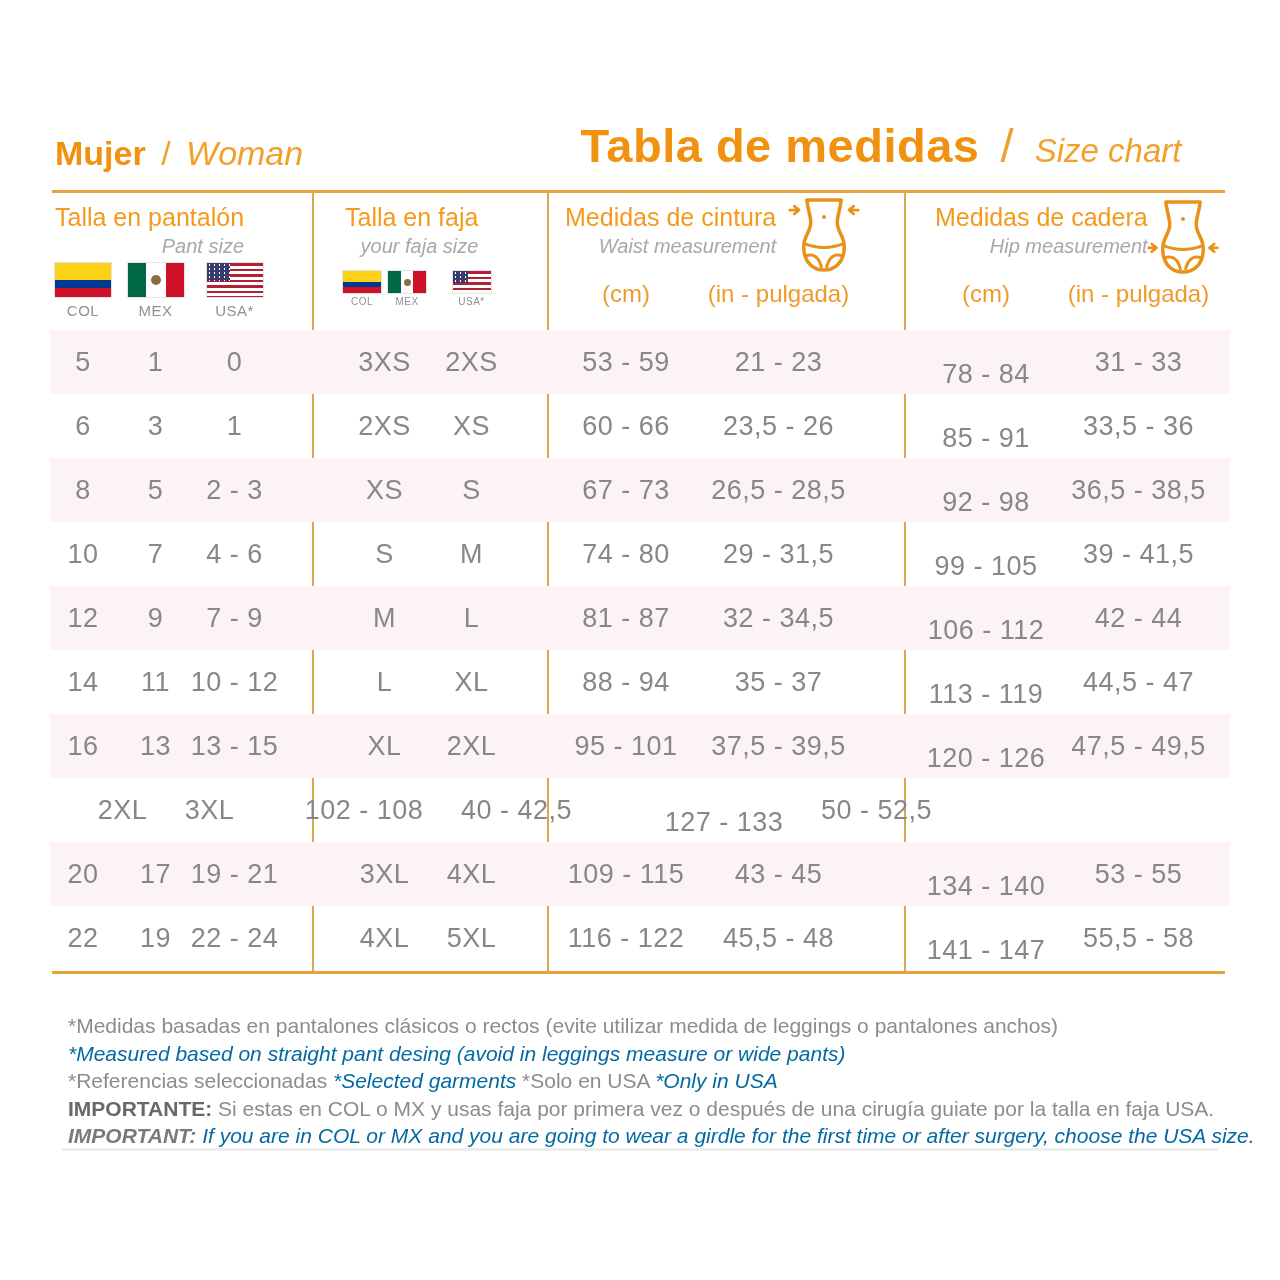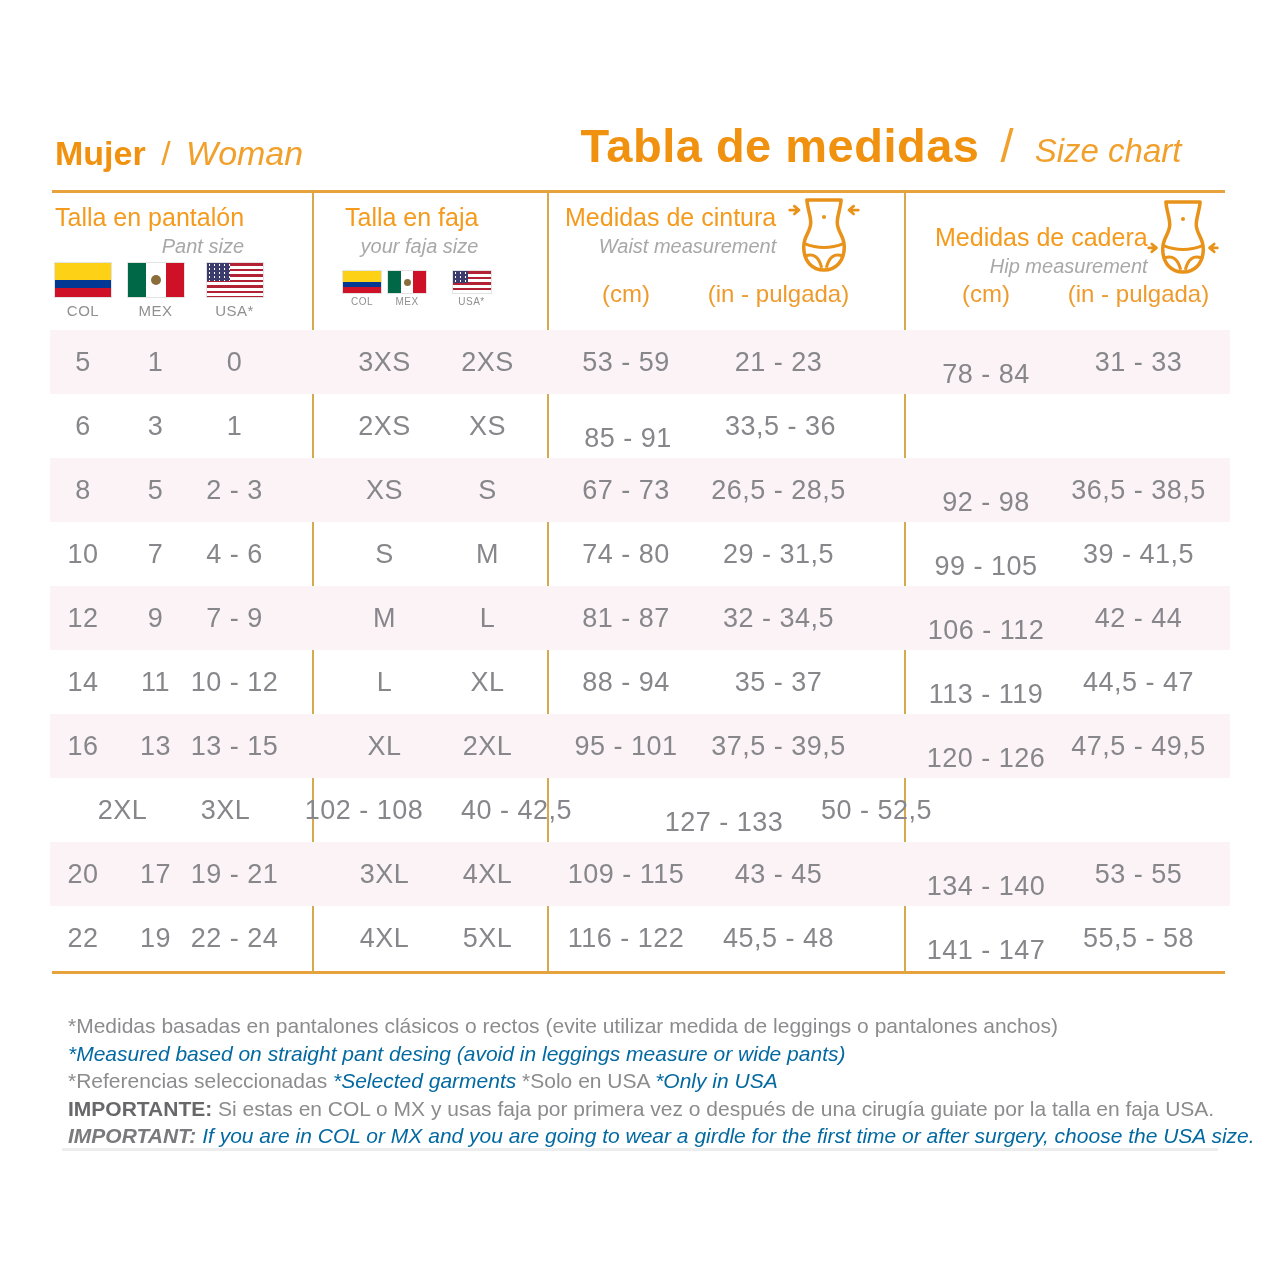--- a/index.html
+++ b/index.html
@@ -19,21 +19,21 @@
   .rule{position:absolute;background:#E8A23C;}
   .rule-top{left:52px;top:190px;width:1173px;height:3px;}
   .rule-bottom{left:52px;top:971px;width:1173px;height:3px;}
   .vdiv{position:absolute;top:190px;height:784px;width:2px;background:#D9A84E;}
   .vdiv.d1{left:312px;} .vdiv.d2{left:547px;} .vdiv.d3{left:904px;}
   .rule-footer{position:absolute;left:62px;top:1148px;width:1156px;height:3px;background:#EDEDED;}
   
   .hdr{position:absolute;top:202px;text-align:right;}
   .hdr .t{font-size:25px;color:#F49A1D;line-height:30px;white-space:nowrap;}
   .hdr .s{font-size:20px;color:#A8A8AA;font-style:italic;line-height:28px;white-space:nowrap;}
-  .hdr-pant{left:55px;} .hdr-faja{left:345px;} .hdr-waist{left:565px;} .hdr-hip{left:935px;margin-top:20px;}
+  .hdr-pant{left:55px;} .hdr-faja{left:345px;} .hdr-waist{left:565px;} .hdr-hip{left:935px;}
   
   .flagrow{position:absolute;display:flex;}
   .flagrow-pant{left:50px;top:262px;width:262px;}
   .flagrow-pant .fcell{display:flex;justify-content:center;}
   .flagrow-pant .fcell:nth-child(1){width:66px;} .flagrow-pant .fcell:nth-child(2){width:79px;}
   .flagrow-pant .fcell:nth-child(3){width:79px;}
   .flagrow-faja{left:312px;top:270px;width:235px;padding-left:29px;box-sizing:content-box;}
   .flagrow-faja .fcell{width:87px;display:flex;justify-content:center;gap:5px;}
   .flagstack{display:flex;flex-direction:column;align-items:center;}
   .flag{position:relative;width:58px;height:36px;border:1px solid #E3E3E3;box-sizing:border-box;}
@@ -62,21 +62,21 @@
   .icon-hip{left:1147px;top:198px;}
   
   #rows{position:absolute;left:50px;top:330px;width:1180px;}
   .row{display:flex;height:64px;align-items:center;}
   .row.odd{background:#FBF3F6;}
   .rowgroup{display:flex;height:100%;align-items:center;}
   .cell{display:flex;justify-content:center;align-items:center;
         font-size:27px;color:#87878B;letter-spacing:0.5px;white-space:nowrap;}
   .g-pant{width:262px;} .g-pant .cell:nth-child(1){width:66px;}
   .g-pant .cell:nth-child(2){width:79px;} .g-pant .cell:nth-child(3){width:79px;}
-  .g-faja{width:235px;padding-left:29px;box-sizing:border-box;gap:16px;}
+  .g-faja{width:235px;padding-left:29px;box-sizing:border-box;}
   .g-faja .cell{width:87px;}
   .g-waist{width:358px;} .g-waist .cell:nth-child(1){width:158px;} .g-waist .cell:nth-child(2){width:147px;}
   .g-hip{width:325px;} .g-hip .cell:nth-child(1){width:162px;margin-top:24px;} .g-hip .cell:nth-child(2){width:143px;}
   
   #notes{position:absolute;left:68px;top:1012px;font-size:21px;line-height:27.5px;white-space:nowrap;}
   .seg-regular{color:#8C8C8E;}
   .seg-italic{color:#0369a1;font-style:italic;}
   .seg-bold{color:#68686A;font-weight:bold;}
   .seg-bold-italic{color:#7A7A7C;font-weight:bold;font-style:italic;}
 </style>
@@ -220,20 +220,24 @@
       <div class="row even">
         <div class="rowgroup g-pant">
           <span class="cell">6</span>
           <span class="cell">3</span>
           <span class="cell">1</span>
         </div>
         <div class="rowgroup g-faja">
           <span class="cell">2XS</span>
           <span class="cell">XS</span>
         </div>
+        <div class="rowgroup g-waist">
+          <span class="cell">60 - 66</span>
+          <span class="cell">23,5 - 26</span>
+        </div>
         <div class="rowgroup g-hip">
           <span class="cell">85 - 91</span>
           <span class="cell">33,5 - 36</span>
         </div>
       </div>
       <div class="row odd">
         <div class="rowgroup g-pant">
           <span class="cell">8</span>
           <span class="cell">5</span>
           <span class="cell">2 - 3</span>

